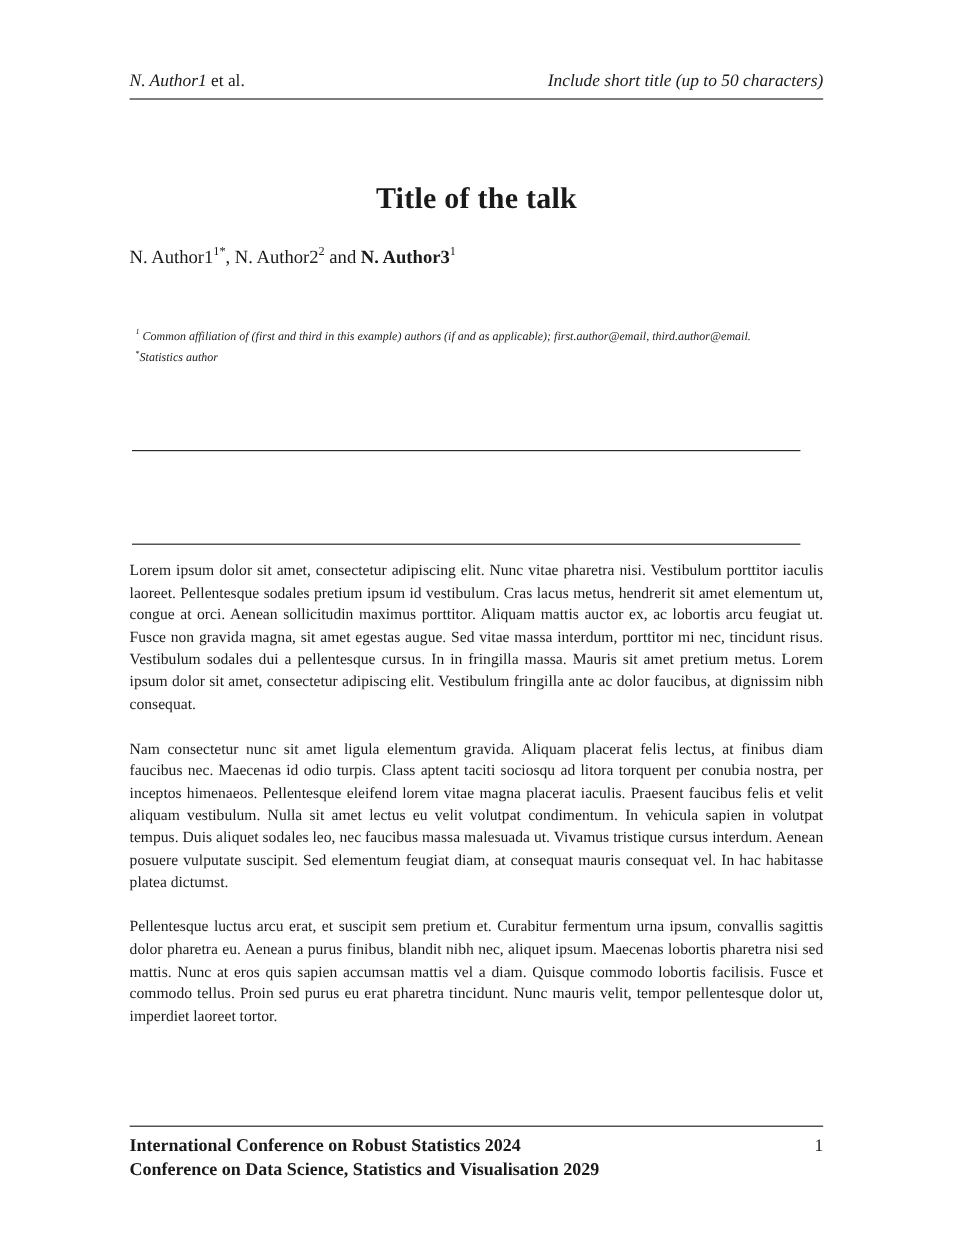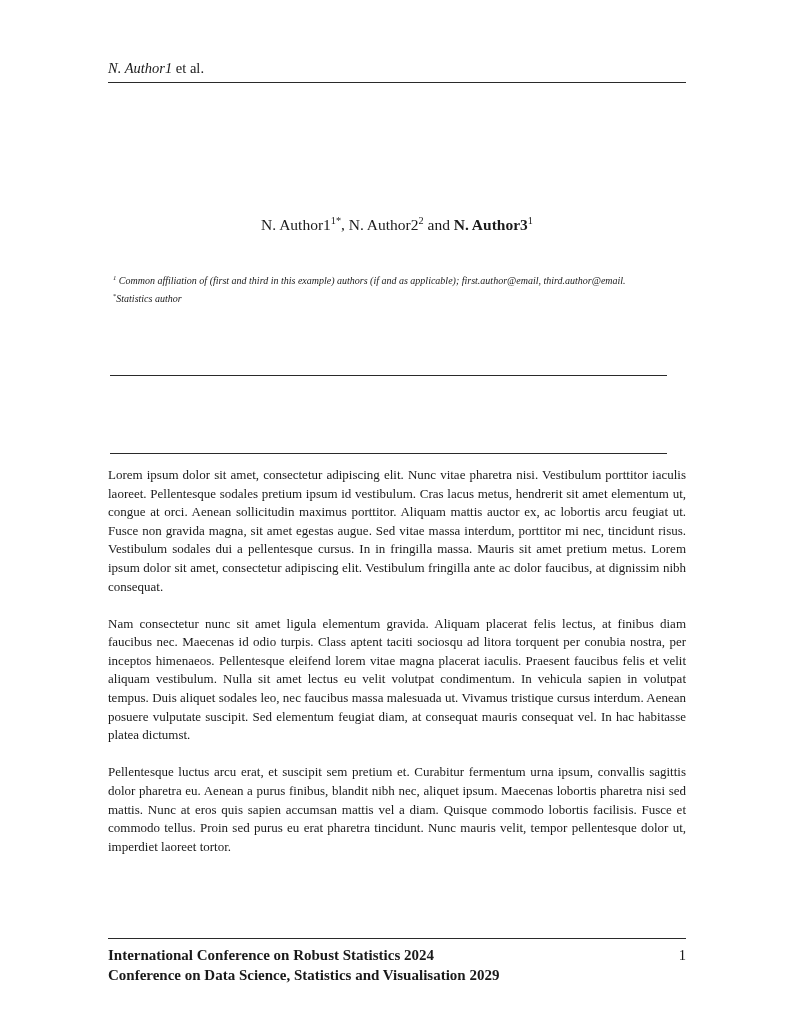--- a/index.html
+++ b/index.html
@@ -49,23 +49,23 @@
     text-align: center;
     font-size: 25px;
     font-weight: bold;
     letter-spacing: 0.2px;
   }
 
   
   .authors {
     position: absolute;
     left: 108px;
-    top: 216px;
+    top: 206px;
     width: 578px;
-    text-align: center;
+    text-align: left;
     font-size: 15.5px;
   }
   .authors .bold { font-weight: bold; }
   sup {
     font-size: 0.66em;
     vertical-align: super;
     line-height: 0;
   }
 
   
@@ -149,22 +149,24 @@
   }
   .footer .pageno { font-weight: normal; font-size: 14.5px; }
 </style>
 </head>
 <body>
 
 <div class="page">
 
   <div class="runhead">
     <div><span>N. Author1</span><span class="roman"> et al.</span></div>
+    <div>Include short title (up to 50 characters)</div>
   </div>
 
+  <div class="title">Title of the talk</div>
 
   <div class="authors"><span>N. Author1</span><sup>1*</sup><span>, </span><span>N. Author2</span><sup>2</sup><span> and </span><span class="bold">N. Author3</span><sup>1</sup></div>
 
   <div class="affils">
     <span class="aff-line"><sup>1</sup>&nbsp;<span>Common affiliation of (first and third in this example) authors (if and as applicable); first.author@email, third.author@email.</span></span>
     <span class="aff-line"><sup class="star">*</sup><span>Statistics author</span></span>
   </div>
 
   <div class="kw-rule top"></div>
   <div class="kw-rule bottom"></div>

